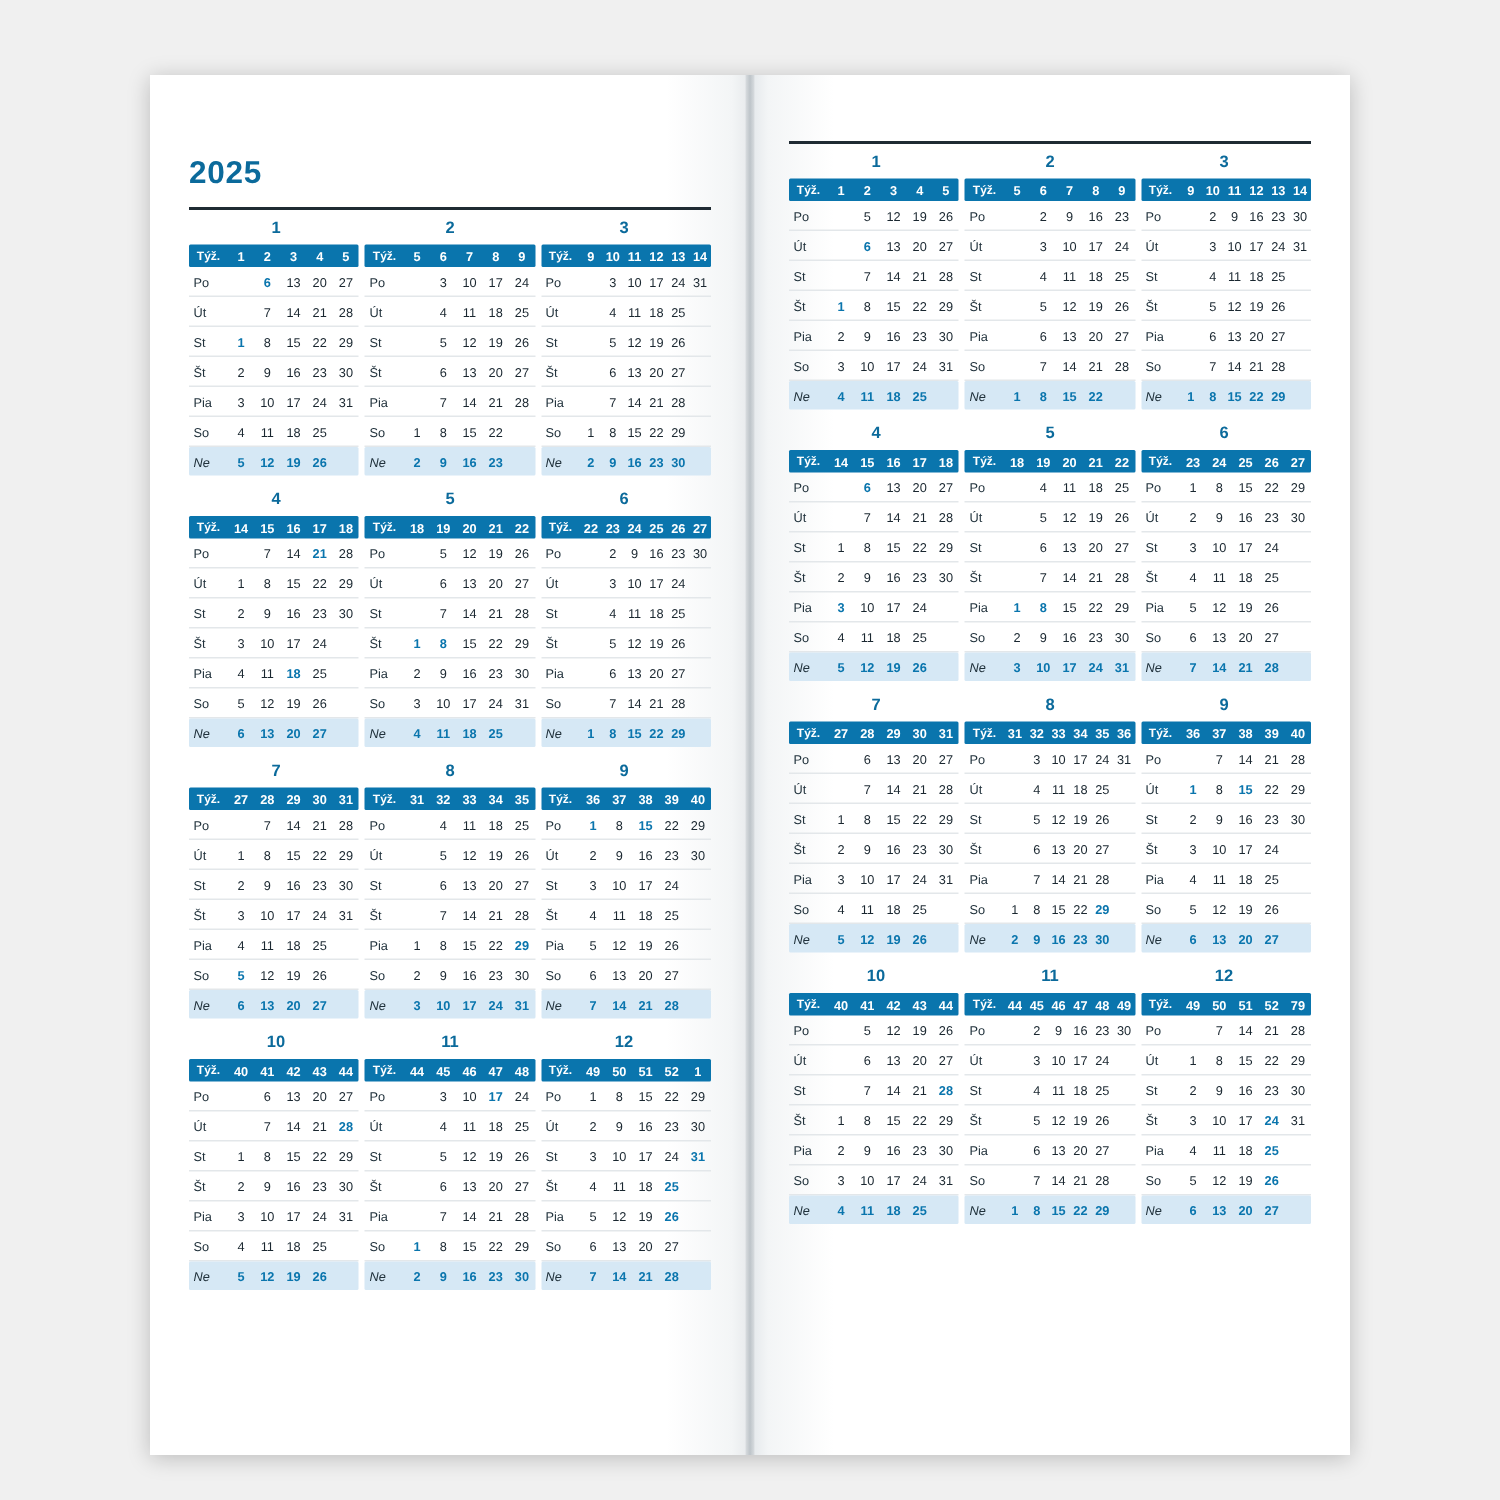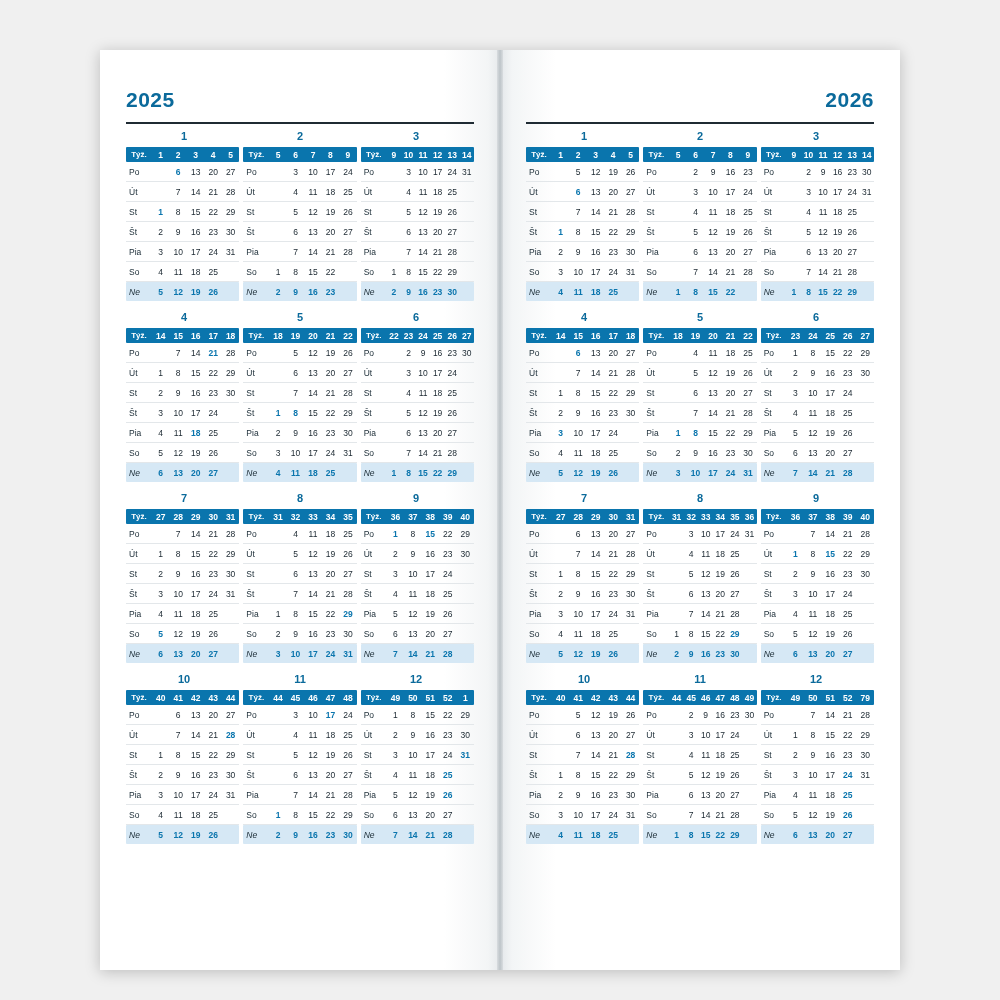--- a/index.html
+++ b/index.html
@@ -40,21 +40,21 @@
     left:497px;top:50px;
     width:6px;height:920px;
     background:linear-gradient(to right,#d7dbde,#b9c0c5,#d7dbde);
     opacity:.9;
   }
   .year{
     font-size:21px;
     font-weight:bold;
     color:#0b6a9b;
     letter-spacing:.5px;
-    margin:0 0 8px 0;
+    margin:16px 0 8px 0;
     height:26px;
   }
   .year.right-al{text-align:right;}
   .rule{
     height:2px;background:#1f2b33;margin:6px 0 6px 0;
   }
   .quarter{
     margin-bottom:10px;
   }
   .mheads{
@@ -1211,21 +1211,20 @@
                       <span class="empty"></span>
                     </div>
                   </div>
                 </div>
               </div>
             </div>
           </div>
         </div>
     </div>
     <div class="page right">
-      <div class="year right-al">2026</div>
       <div class="rule"></div>
       <div class="quarters">
           <div class="quarter">
             <div class="mheads">
               <div class="mh">1</div>
               <div class="mh">2</div>
               <div class="mh">3</div>
             </div>
             <div class="mcols">
               <div class="mcol">

